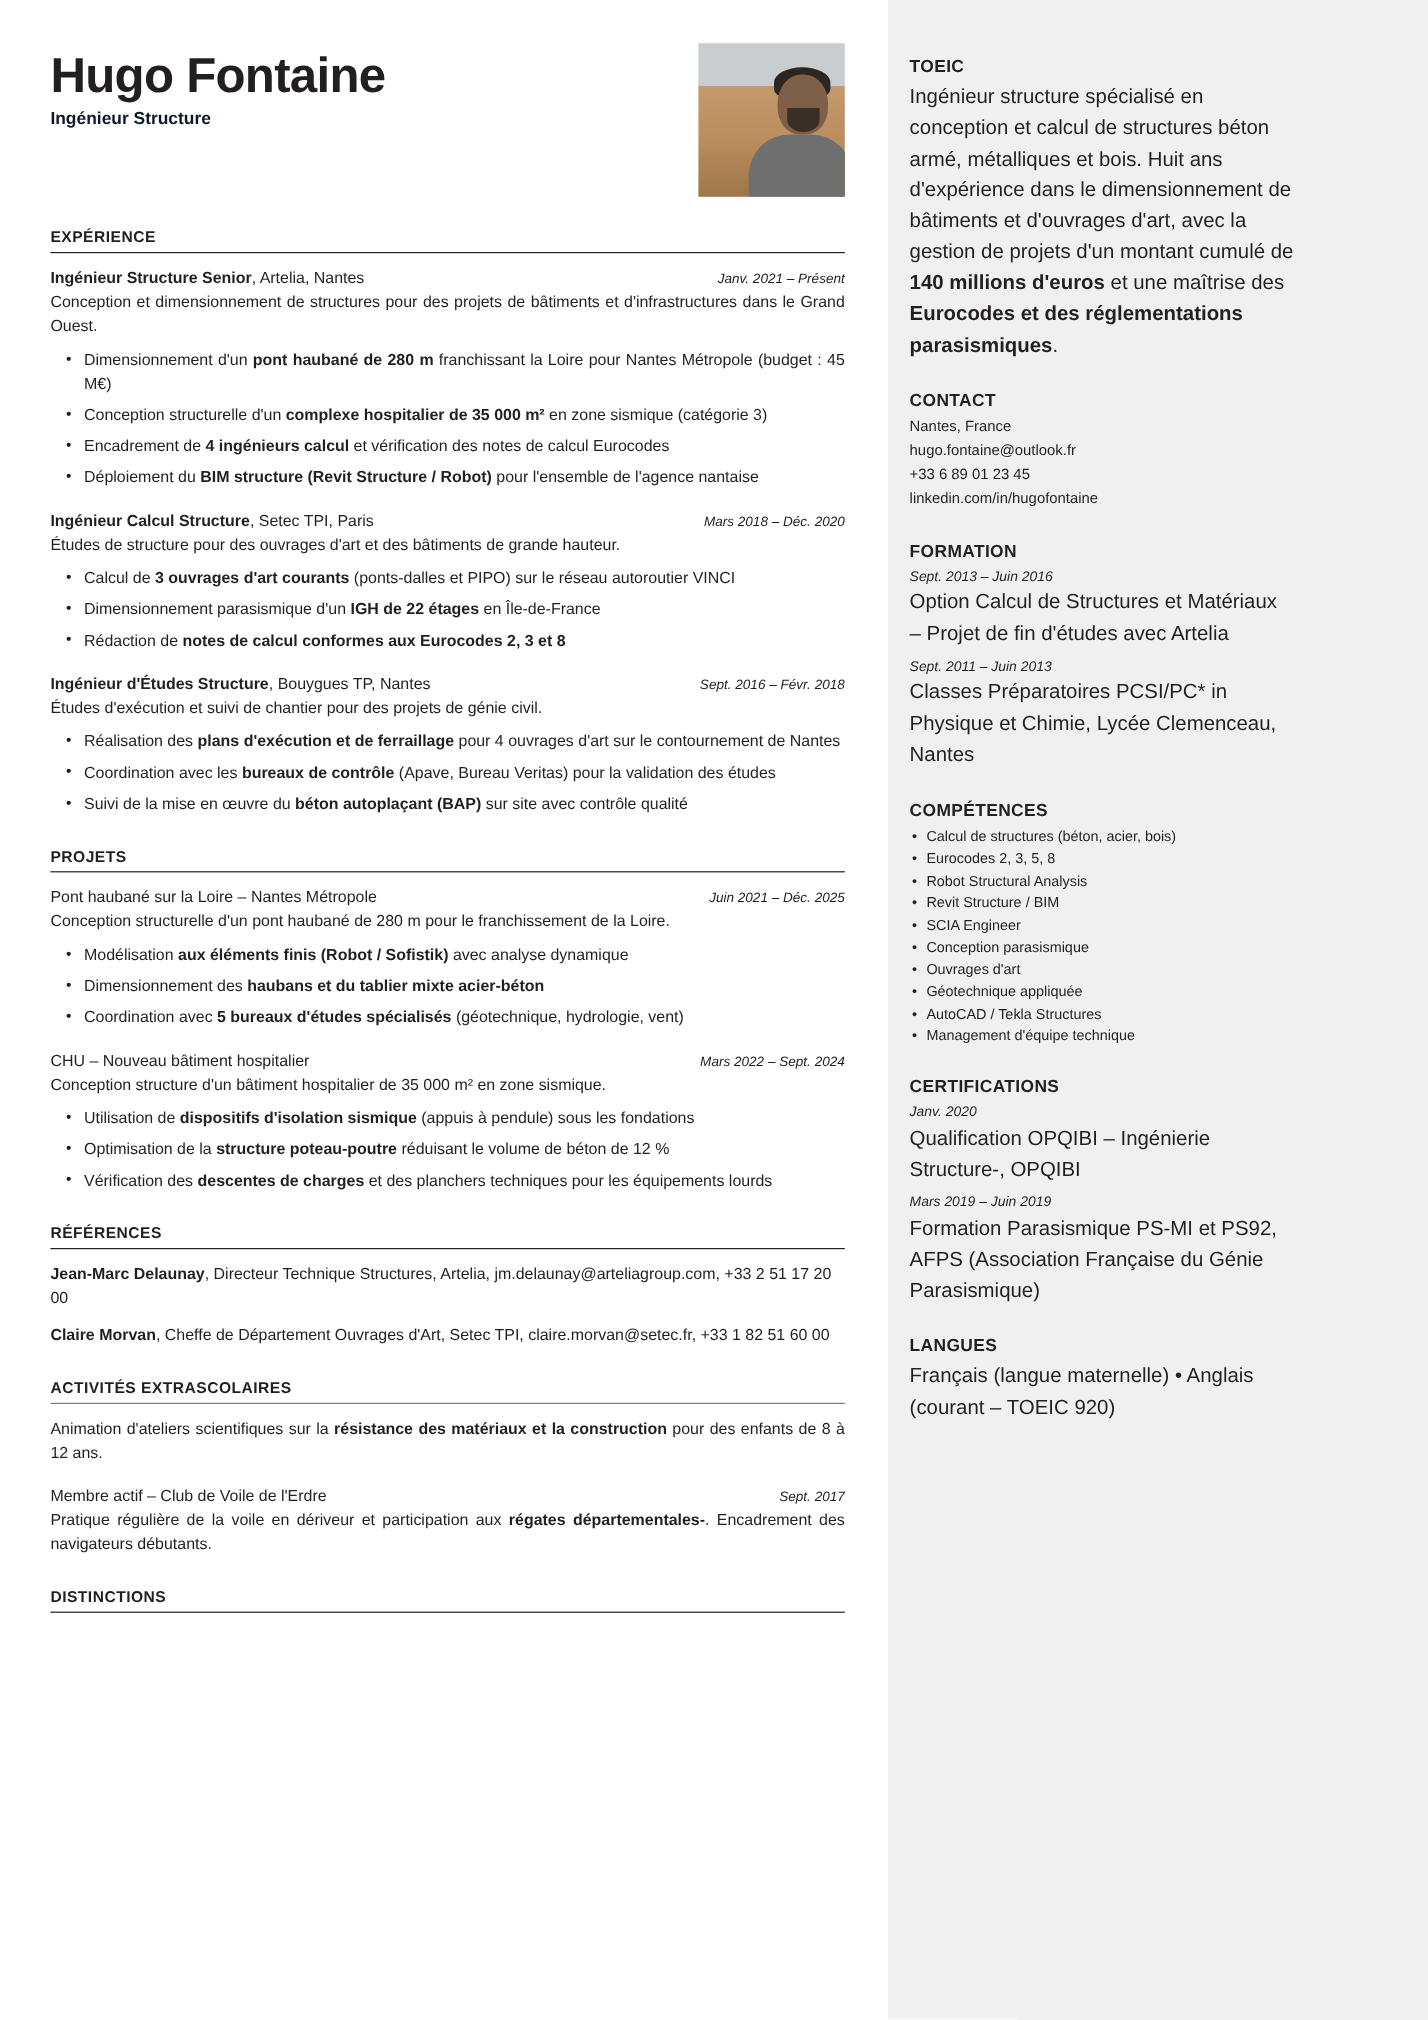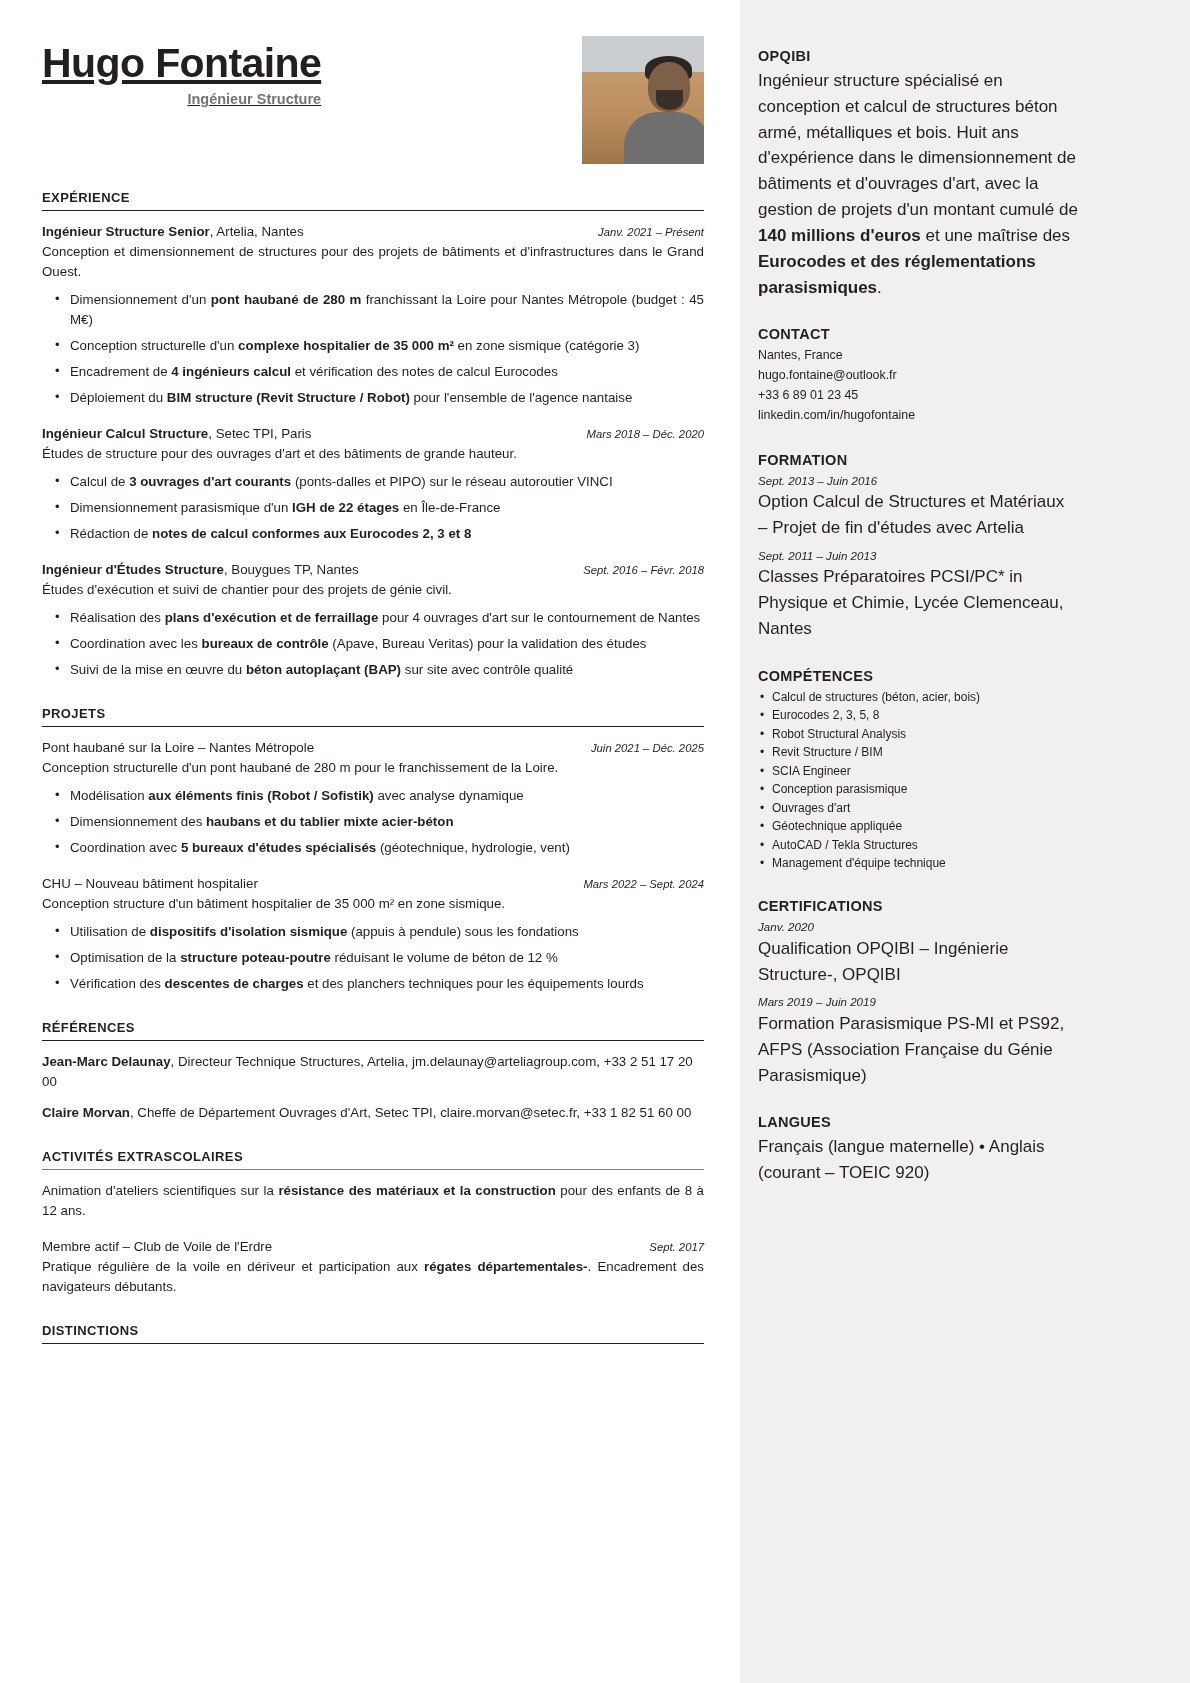--- a/index.html
+++ b/index.html
@@ -11,27 +11,27 @@
   }
   .page { position: relative; width: 1190px; height: 1683px; display: flex; }
 
   
   .main-col {
     width: 740px;
     padding: 36px 36px 0 42px;
     position: relative;
   }
   .header-row { display: flex; align-items: flex-start; justify-content: space-between; }
-  .name-block { padding-top: 6px; text-decoration: underline; }
+  .name-block { padding-top: 6px; }
   .name {
     font-size: 41px; font-weight: bold; letter-spacing: -0.6px;
     line-height: 1.05; color: #231f20;
   }
   .job-title {
-    font-size: 14.5px; font-weight: bold; margin-top: 6px; color: #737373; text-align: right;
+    font-size: 14.5px; font-weight: bold; margin-top: 6px; color: #0f172a;
   }
   .photo {
     width: 122px; height: 128px; flex: 0 0 auto;
     background:
       linear-gradient(180deg,#c9cdd0 0%, #c9cdd0 28%, #c49a6c 28%, #bb8e5e 62%, #9d7648 100%);
     position: relative; overflow: hidden;
   }
   .photo .head {
     position: absolute; right: 14px; top: 26px;
     width: 42px; height: 50px; border-radius: 48% 48% 44% 44%;
@@ -234,21 +234,21 @@
       </div>
 
     <div class="sec-head">DISTINCTIONS</div>
     <div class="sec-rule"></div>
 
   </div>
 
   <div class="side-col">
     <div class="side-inner">
 
-      <div class="side-head">OPQIBI</div>
+      <div class="side-head">TOEIC</div>
       <div class="side-text">
         <span>Ingénieur structure spécialisé en conception et calcul de structures béton armé, métalliques et bois. Huit ans d'expérience dans le dimensionnement de bâtiments et d'ouvrages d'art, avec la gestion de projets d'un montant cumulé de </span><b>140 millions d'euros</b><span> et une maîtrise des </span><b>Eurocodes et des réglementations parasismiques</b><span>.</span>
       </div>
 
       <div class="side-head spaced">CONTACT</div>
       <div id="contact-list">
           <div class="side-line">Nantes, France</div>
           <div class="side-line">hugo.fontaine@outlook.fr</div>
           <div class="side-line">+33 6 89 01 23 45</div>
           <div class="side-line">linkedin.com/in/hugofontaine</div>

